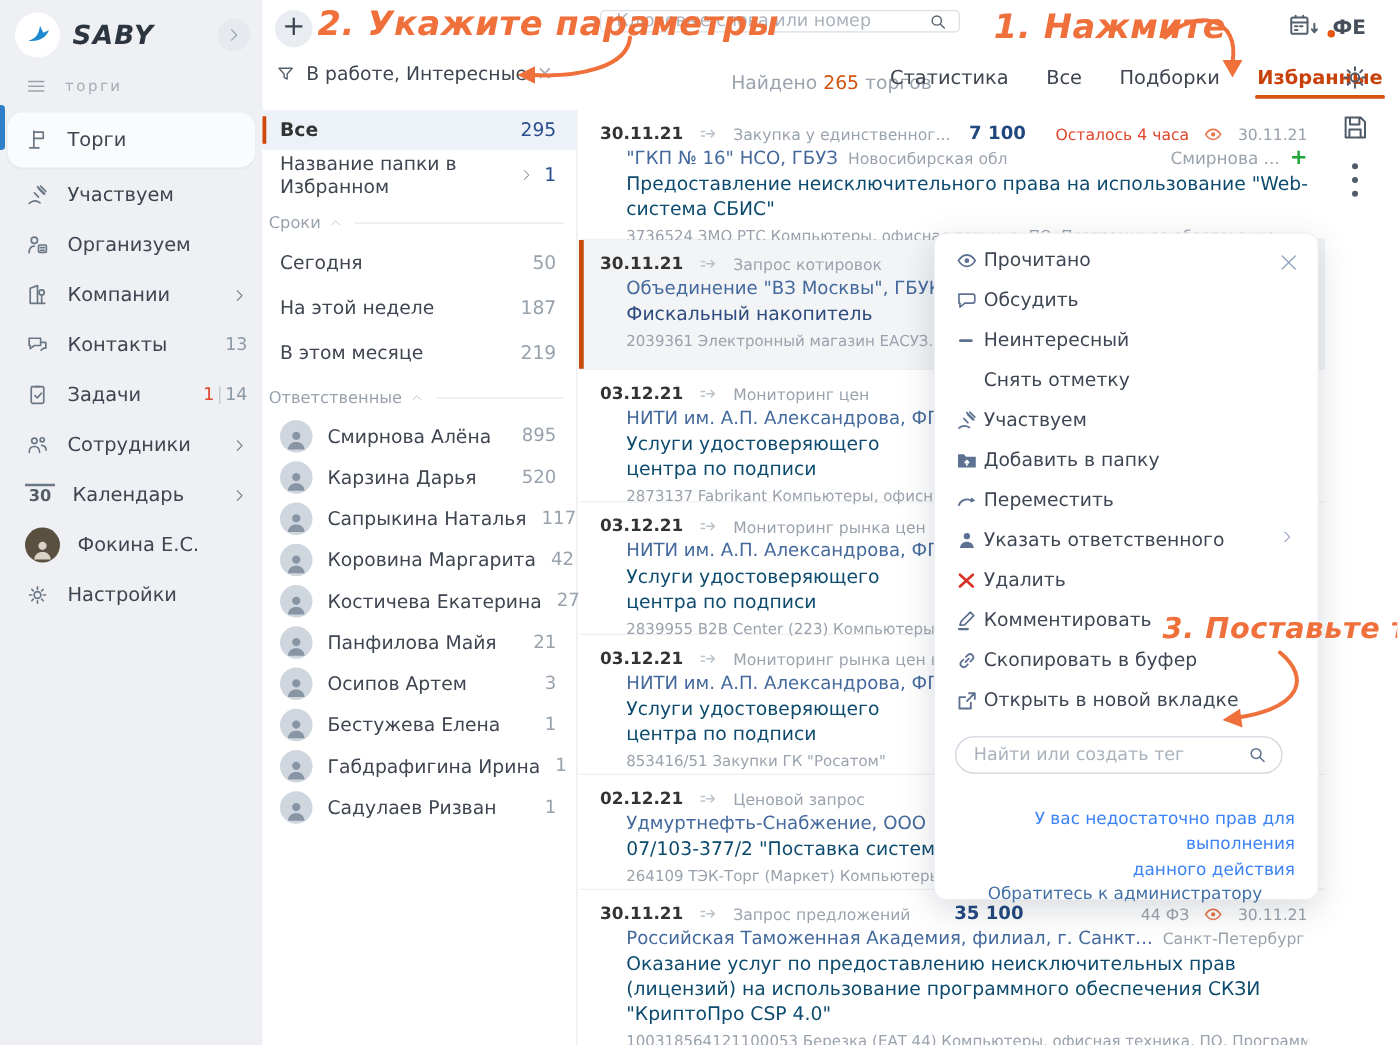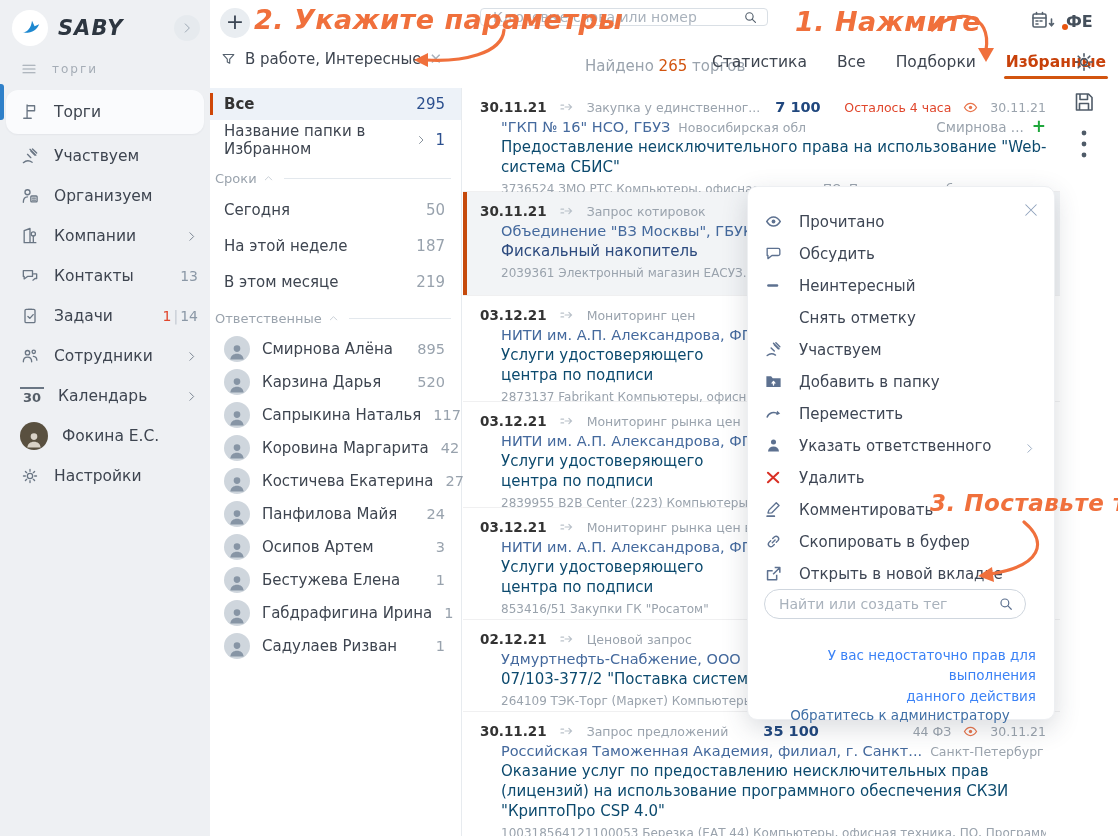--- a/index.html
+++ b/index.html
@@ -87,21 +87,21 @@
   .plus-g{color:#1fa73c;font-weight:bold;font-size:17px;line-height:14px;cursor:pointer}
   .titl{padding-left:21px;margin-top:3px;font-size:15px;color:#0c4a6e;line-height:1.33}
   .meta{padding-left:21px;margin-top:4px;font-size:12px;color:#9aa3ad;white-space:nowrap;overflow:hidden}
   .narrow{width:262px}
   .clip1{white-space:nowrap;overflow:hidden;width:262px}
   .tr-ic{width:18px;height:18px;color:#b9c1c9}
 
   
   .menu{position:absolute;left:747px;top:186px;width:308px;height:534px;background:#fff;border:1px solid #edeff2;border-radius:10px;box-shadow:0 8px 26px rgba(50,60,80,.18);box-sizing:border-box;padding:12px 18px 0 16px;z-index:6}
   .m-close{position:absolute;right:14px;top:14px;width:18px;height:18px;color:#8fa2bc;cursor:pointer}
-  .m-row{display:flex;align-items:flex-end;gap:16px;height:32px;font-size:15px;color:#3e4654;cursor:pointer}
+  .m-row{display:flex;align-items:flex-start;gap:4px;height:32px;font-size:15px;color:#3e4654;cursor:pointer}
   .m-ic{width:19px;height:19px;color:#5d7190;flex:none}
   .m-ic svg{width:19px;height:19px}
   .m-chev{margin-left:auto;color:#8fa2bc}
   .tagbox{margin-top:6px;display:flex;align-items:center;border:1px solid #cfd6de;border-radius:15px;height:28px;padding:0 10px 0 12px;width:238px}
   .tagbox input{border:none;outline:none;flex:1;font-size:14px;font-family:inherit;color:#3e4550;background:transparent}
   .tagbox input::placeholder{color:#a9b2bc}
   .tagbox .ic{color:#5d7190;width:18px;height:18px}
   .m-note{margin-top:26px;text-align:right;font-size:13.5px;color:#3b82f6;line-height:1.5}
   .m-admin{margin-top:1px;text-align:center;font-size:13.5px;color:#4170a6;cursor:pointer}
 
@@ -373,21 +373,21 @@
         <span class="lbl">Костичева Екатерина</span>
         <span class="cnt">27</span>
       </div>
     <div class="p-row">
         <span class="pav">
           <svg viewBox="0 0 24 24">
             <path fill="currentColor" stroke="none" d="M12 4a4 4 0 0 1 4 4c0 2.2-1.8 4-4 4s-4-1.8-4-4a4 4 0 0 1 4-4zM4 21c.5-4.5 3.5-7 8-7s7.5 2.5 8 7z"></path>
           </svg>
         </span>
         <span class="lbl">Панфилова Майя</span>
-        <span class="cnt">24</span>
+        <span class="cnt">21</span>
       </div>
     <div class="p-row">
         <span class="pav">
           <svg viewBox="0 0 24 24">
             <path fill="currentColor" stroke="none" d="M12 4a4 4 0 0 1 4 4c0 2.2-1.8 4-4 4s-4-1.8-4-4a4 4 0 0 1 4-4zM4 21c.5-4.5 3.5-7 8-7s7.5 2.5 8 7z"></path>
           </svg>
         </span>
         <span class="lbl">Осипов Артем</span>
         <span class="cnt">3</span>
       </div>

